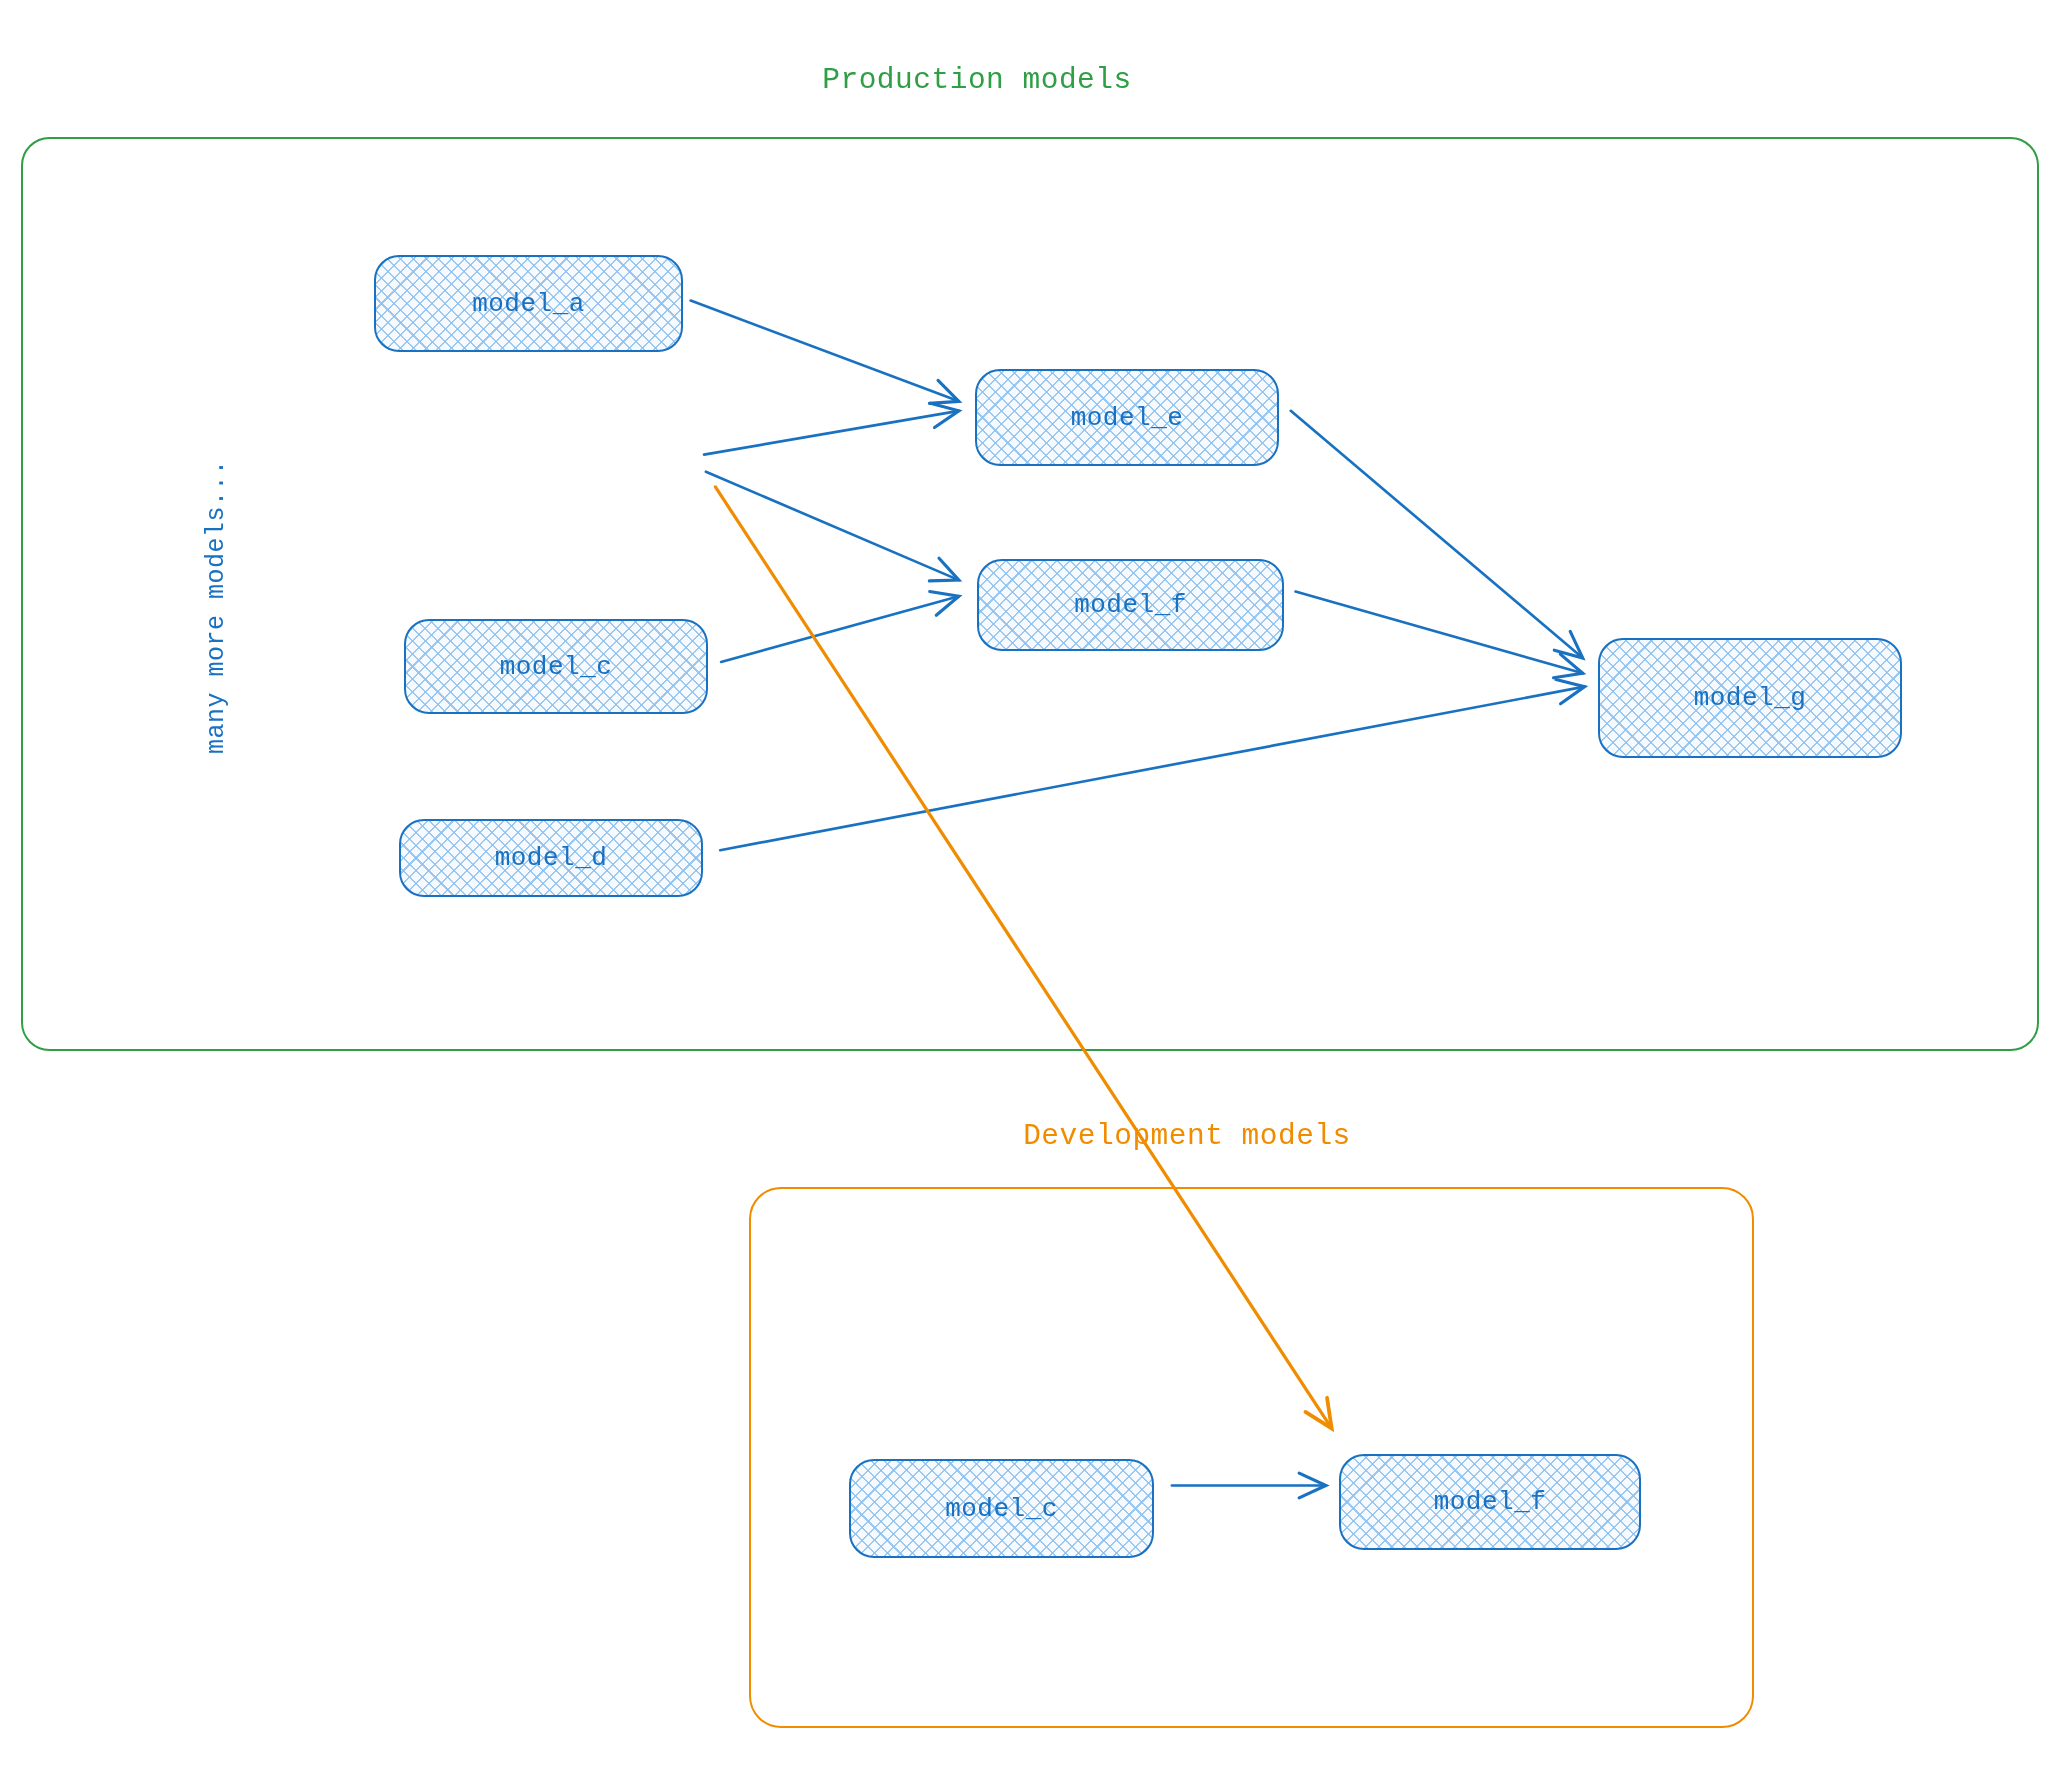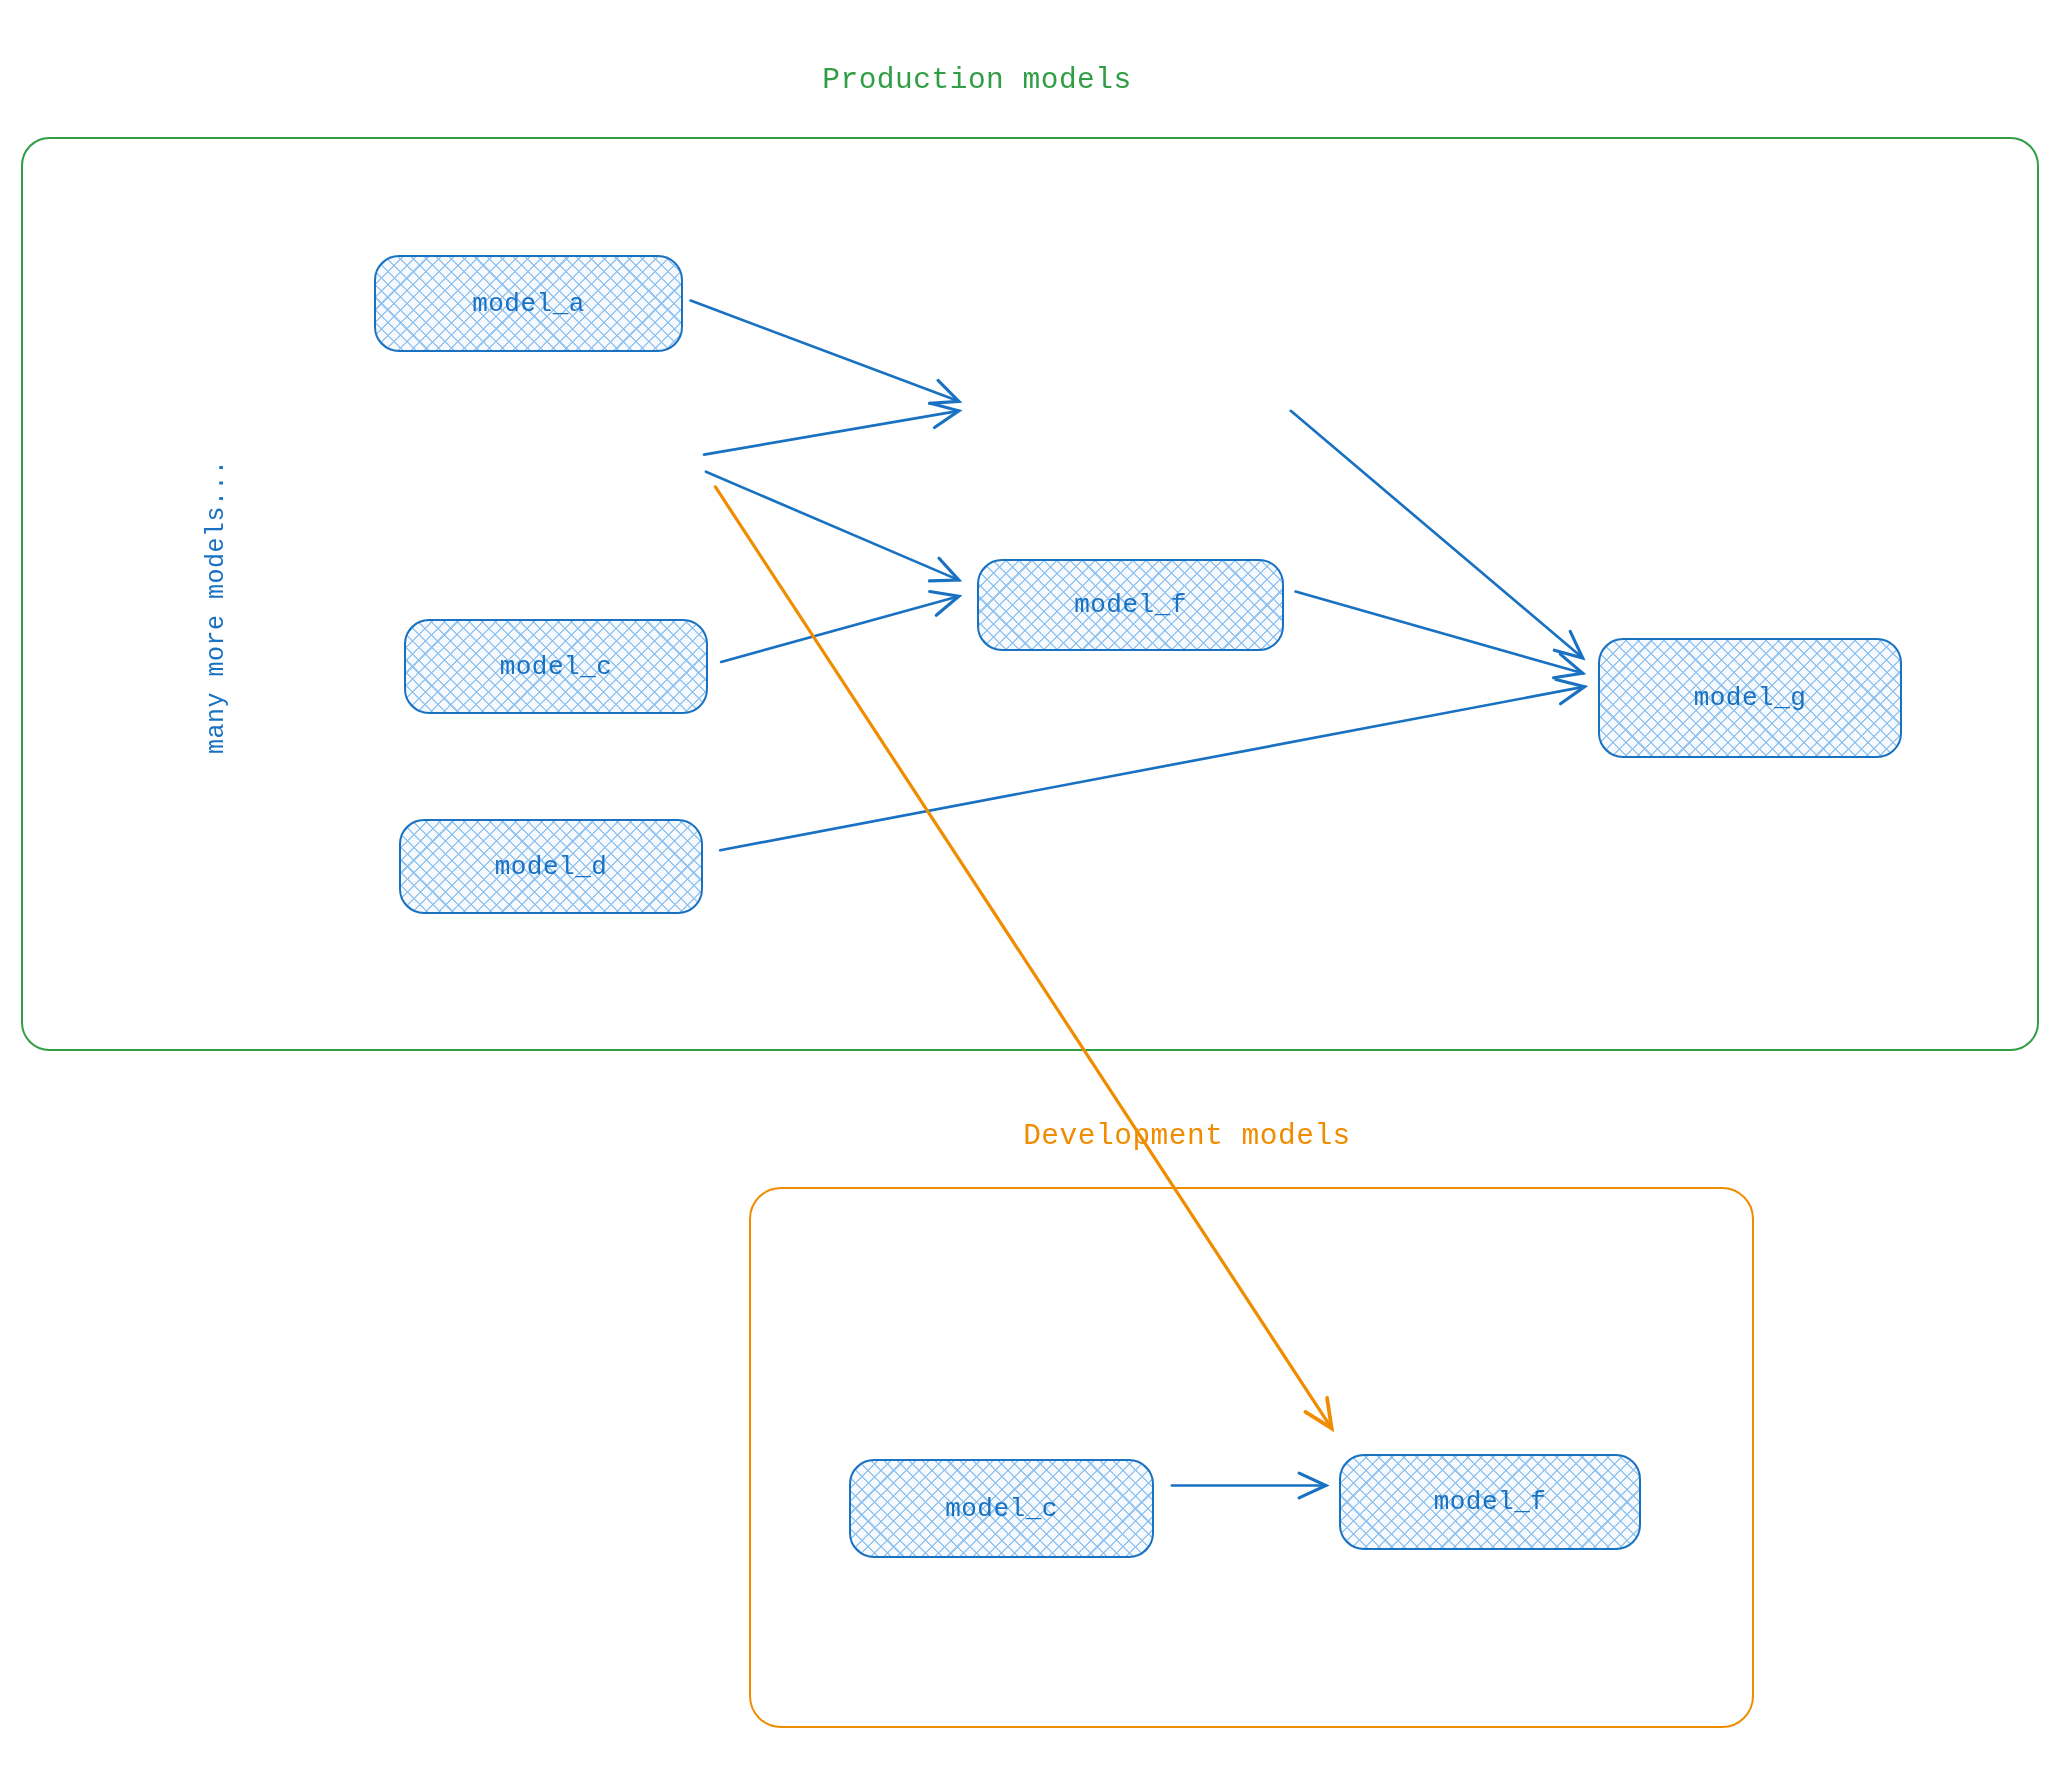--- a/index.html
+++ b/index.html
@@ -91,24 +91,27 @@
 
   <div class="node" style="left:374px;top:243px;width:309px;height:97px">
     <span>model_a</span>
   </div>
 
 
   <div class="node" style="left:404px;top:607px;width:304px;height:95px">
     <span>model_c</span>
   </div>
 
-  <div class="node" style="left:399px;top:807px;width:304px;height:95px">
+  <div class="node" style="left:399px;top:807px;width:304px;height:78px">
     <span>model_d</span>
   </div>
 
+  <div class="node" style="left:975px;top:357px;width:304px;height:97px">
+    <span>model_e</span>
+  </div>
 
   <div class="node" style="left:977px;top:547px;width:307px;height:92px">
     <span>model_f</span>
   </div>
 
   <div class="node" style="left:1598px;top:626px;width:304px;height:120px">
     <span>model_g</span>
   </div>
 
   <div class="group-title development-title">Development models</div>

